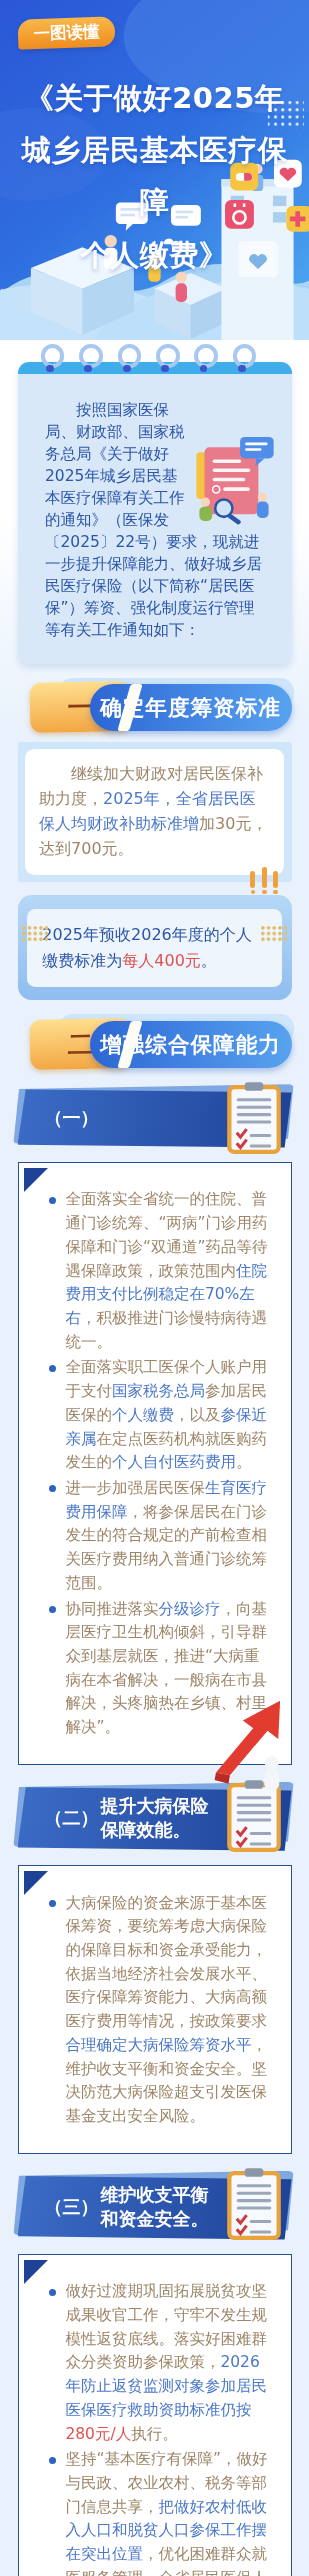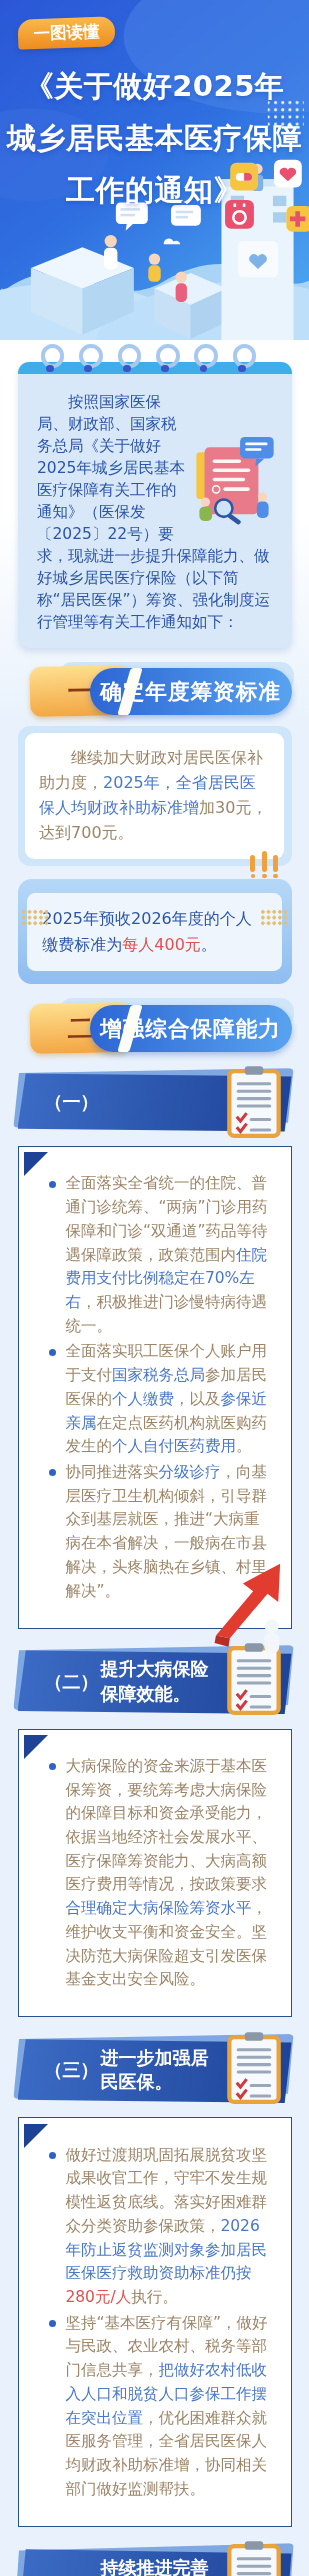--- a/index.html
+++ b/index.html
@@ -22,35 +22,35 @@
     font-size:29px;font-weight:bold;line-height:1.8;letter-spacing:0.5px;
     text-shadow:0 2.1px 4.1px rgba(20,60,160,.35);}
   
   .notebook{position:relative;margin:21.6px 17.5px 0;background:#d8e8f8;border-radius:11.3px;
     box-shadow:0 3.1px 7.2px rgba(60,110,190,.18);}
   .nb-top{height:12.4px;background:#3fadea;border-radius:11.3px 11.3px 0 0;}
   .ring{position:absolute;top:-17.5px;width:20.6px;height:36px;z-index:6;}
   .ring::before{content:"";position:absolute;top:0;left:1.5px;width:15.5px;height:15.5px;border:4.1px solid #a8c8f0;border-radius:50%;}
   .ring::after{content:"";position:absolute;top:20.6px;left:6.7px;width:7.7px;height:7.7px;background:#3b55c9;border-radius:50%;}
   .nb-body{padding:13.4px 13.4px 10.3px 15.5px;font-size:15.5px;line-height:1.42;color:#2b55a8;}
-  .nb-body p{margin:4px;text-indent:2em;}
+  .nb-body p{margin:12px;text-indent:2em;}
   .nb-illu{float:right;width:87px;height:89px;margin:49px 0 0 3.1px;}
   
   .sec-head{position:relative;margin:0 17.5px;height:47px;}
   .sec-head::before{content:"";position:absolute;left:41px;right:-2.1px;top:-6.2px;height:30px;background:#cfe6fa;border-radius:13.4px;}
   .sec-badge{position:absolute;left:12.4px;top:-2.1px;width:101px;height:50px;z-index:2;
     background:linear-gradient(178deg,#ffe090,#f2a440);border-radius:11.3px;transform:rotate(-1deg);
     display:flex;align-items:center;justify-content:center;font-size:26px;font-weight:bold;color:#8a3a16;
     box-shadow:0 2.6px 5.2px rgba(200,130,30,.35);}
   .sec-slash{position:absolute;left:106px;top:0;width:12.4px;height:47px;background:#fdfdf6;transform:skewX(-16deg);border-radius:3.1px;z-index:3;}
   .sec-pill{position:absolute;left:72px;right:0;top:0;height:47px;z-index:2;border-radius:24px;
     background:linear-gradient(90deg,#2d66d4,#58a3f0);display:flex;align-items:center;justify-content:center;
     color:#fff;font-size:21.6px;font-weight:bold;letter-spacing:1px;box-shadow:0 3.1px 6.2px rgba(40,90,190,.35);}
   
-  .light-box{margin:0 17.5px;background:#cfe6fa;border-radius:12px;padding:7.2px;}
+  .light-box{margin:0 17.5px;background:#cfe6fa;border-radius:3px;padding:7.2px;}
   .light-box .inner{background:#fff;border-radius:9.3px;padding:13.4px 14.4px;font-size:16px;line-height:1.55;}
   .light-box .inner p{margin:0;text-indent:2em;}
   
   .note-wrap{position:relative;margin:13.4px 17.5px 0;}
   .excl{display:flex;gap:6.2px;position:absolute;z-index:4;}
   .excl i{display:block;width:5.2px;height:16.5px;background:#f0a03c;border-radius:2.6px;position:relative;}
   .excl i:nth-child(2){height:20.6px;margin-top:-4.1px;}
   .excl i::after{content:"";position:absolute;bottom:-6.7px;left:0.5px;width:4.6px;height:4.6px;border-radius:50%;background:#f0a03c;}
   .note-excl{right:13.4px;top:-24px;}
   .note-band{background:linear-gradient(180deg,#b6d8f7,#8fbdf0);border-radius:13.4px;padding:13.4px 9.3px;}
@@ -189,24 +189,24 @@
       <rect x="437" y="388" width="56" height="56" rx="12" fill="#e8506e"></rect>
       <circle cx="465" cy="422" r="12" fill="none" stroke="#fff" stroke-width="5"></circle>
       <path d="M456 402 v-7 M474 402 v-7" stroke="#fff" stroke-width="5"></path>
       <rect x="532" y="310" width="54" height="54" rx="12" fill="#fff"></rect>
       <path d="M559 352 l-15-14 a8.5 8.5 0 1 1 15-8 a8.5 8.5 0 1 1 15 8 z" fill="#e8506e"></path>
       <rect x="556" y="400" width="50" height="50" rx="12" fill="#f5c542"></rect>
       <path d="M578 410 v30 M563 425 h30" stroke="#e8506e" stroke-width="9"></path>
       <path d="M318,474 a10 10 0 0 1 19-5 a8 8 0 0 1 13 5 z" fill="#ffffff"></path>
     </svg>
     <div class="hero-badge">一图读懂</div>
-    <h1 class="hero-title" style="margin:4px;">
+    <h1 class="hero-title" style="margin:16px;">
       <div>《关于做好2025年</div>
       <div>城乡居民基本医疗保障</div>
-      <div>工作的通知》</div>
+      <div>个人缴费》</div>
     </h1>
   </header>
 
   <section class="notebook">
     <span class="ring" style="left:8%"></span>
     <span class="ring" style="left:22%"></span>
     <span class="ring" style="left:36%"></span>
     <span class="ring" style="left:50%"></span>
     <span class="ring" style="left:64%"></span>
     <span class="ring" style="left:78%"></span>
@@ -281,20 +281,21 @@
     </div>
     <svg class="clip-svg" viewBox="0 0 112 144" width="58" height="74">
         <use href="#clipboard"></use>
       </svg>
   </div>
   <div class="bullet-card">
     <span class="fold"></span>
     <ul>
       <li><span class="t">全面落实全省统一的住院、普通门诊统筹、“两病”门诊用药保障和门诊“双通道”药品等待遇保障政策，政策范围内</span><span class="b">住院费用支付比例稳定在70%左右</span><span class="t">，积极推进门诊慢特病待遇统一。</span></li>
       <li><span class="t">全面落实职工医保个人账户用于支付</span><span class="b">国家税务总局</span><span class="t">参加居民医保的</span><span class="b">个人缴费</span><span class="t">，以及</span><span class="b">参保近亲属</span><span class="t">在定点医药机构就医购药发生的</span><span class="b">个人自付医药费用</span><span class="t">。</span></li>
+      <li><span class="t">进一步加强居民医保</span><span class="b">生育医疗费用保障</span><span class="t">，将参保居民在门诊发生的符合规定的产前检查相关医疗费用纳入普通门诊统筹范围。</span></li>
       <li><span class="t">协同推进落实</span><span class="b">分级诊疗</span><span class="t">，向基层医疗卫生机构倾斜，引导群众到基层就医，推进“大病重病在本省解决，一般病在市县解决，头疼脑热在乡镇、村里解决”。</span></li>
     </ul>
   </div>
 
   <div class="spacer40"></div>
 
   <div class="sub-wrap">
     <svg class="arrow-art" viewBox="0 0 200 240">
       <polygon points="30,192 110,97 88,80 168,38 164,120 141,102 60,198" fill="#e23b30"></polygon>
       <polygon points="30,192 60,198 57,216 27,208" fill="#b92c22"></polygon>
@@ -316,21 +317,21 @@
       <li><span class="t">大病保险的资金来源于基本医保筹资，要统筹考虑大病保险的保障目标和资金承受能力，依据当地经济社会发展水平、医疗保障筹资能力、大病高额医疗费用等情况，按政策要求</span><span class="b">合理确定大病保险筹资水平</span><span class="t">，维护收支平衡和资金安全。坚决防范大病保险超支引发医保基金支出安全风险。</span></li>
     </ul>
   </div>
 
   <div class="spacer40"></div>
 
   <div class="sub-wrap">
     <div class="sub-shadow"></div>
     <div class="sub-banner">
       <span class="sub-num">（三）</span>
-        <span>进一步加强居民医保。</span>
+        <span>维护收支平衡和资金安全。</span>
     </div>
     <svg class="clip-svg" viewBox="0 0 112 144" width="58" height="74">
         <use href="#clipboard"></use>
       </svg>
   </div>
   <div class="bullet-card">
     <span class="fold"></span>
     <ul>
       <li><span class="t">做好过渡期巩固拓展脱贫攻坚成果收官工作，守牢不发生规模性返贫底线。落实好困难群众分类资助参保政策，</span><span class="b">2026年防止返贫监测对象参加居民医保医疗救助资助标准仍按</span><span class="r">280元/人</span><span class="t">执行。</span></li>
       <li><span class="t">坚持“基本医疗有保障”，做好与民政、农业农村、税务等部门信息共享，</span><span class="b">把做好农村低收入人口和脱贫人口参保工作摆在突出位置</span><span class="t">，优化困难群众就医服务管理，全省居民医保人均财政补助标准增，协同相关部门做好监测帮扶。</span></li>

